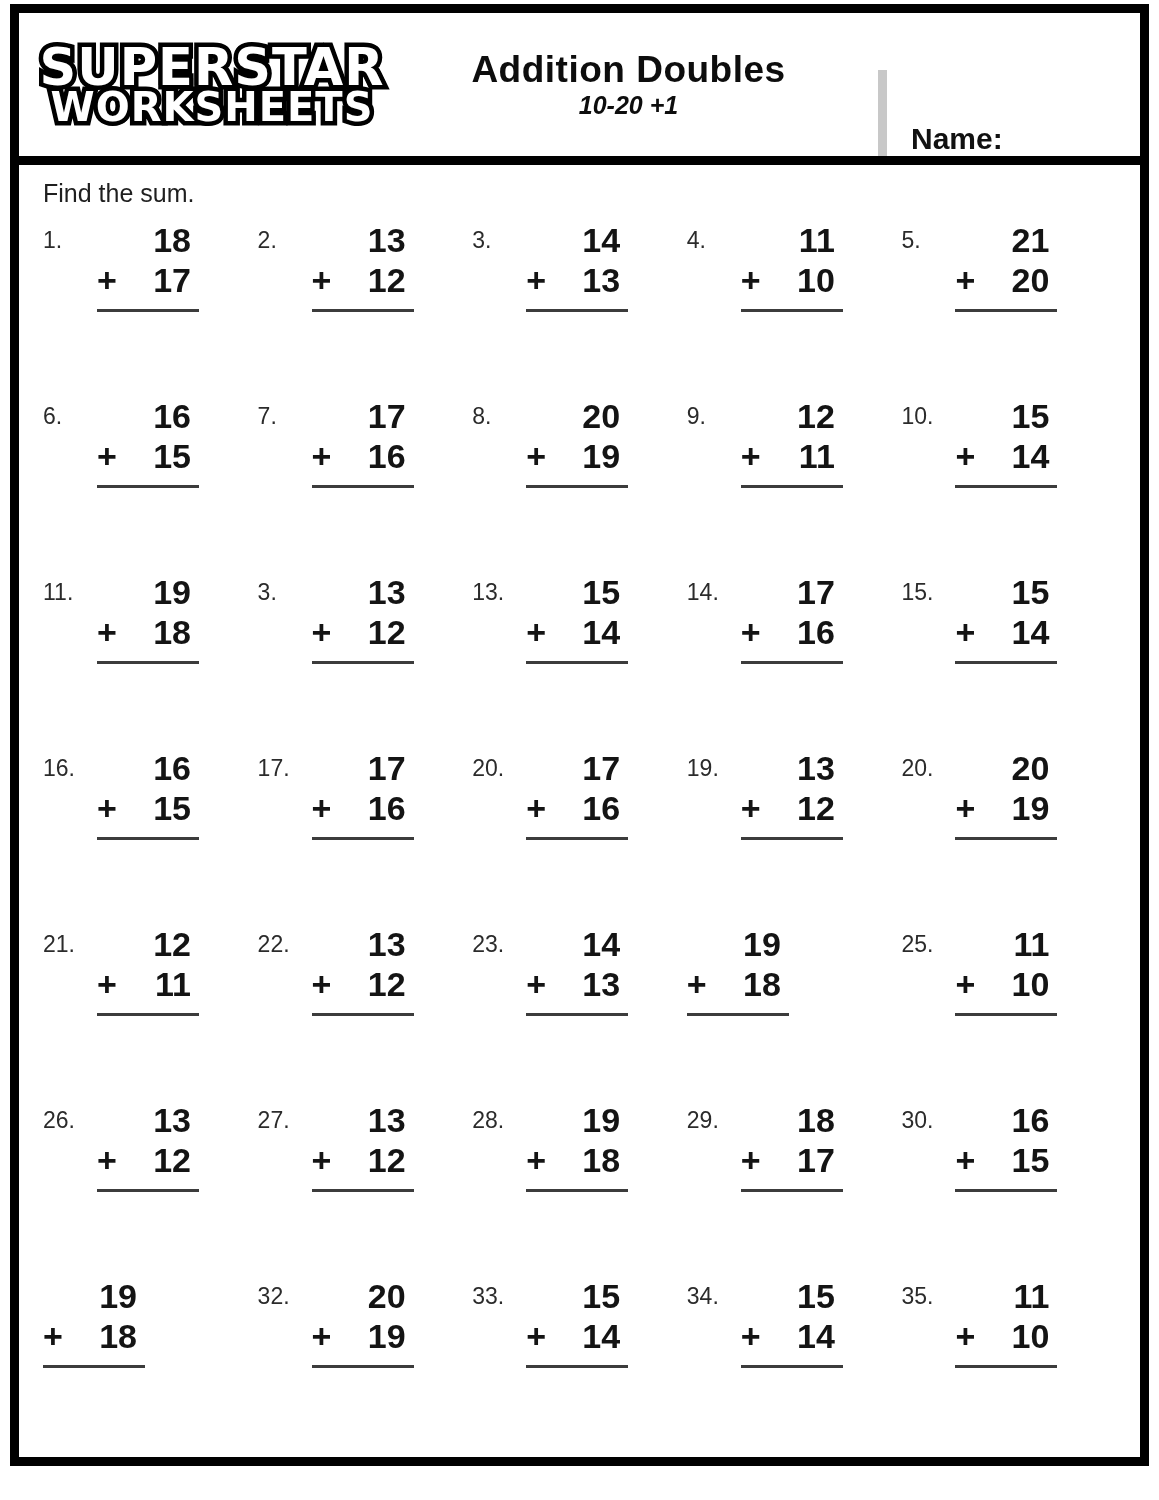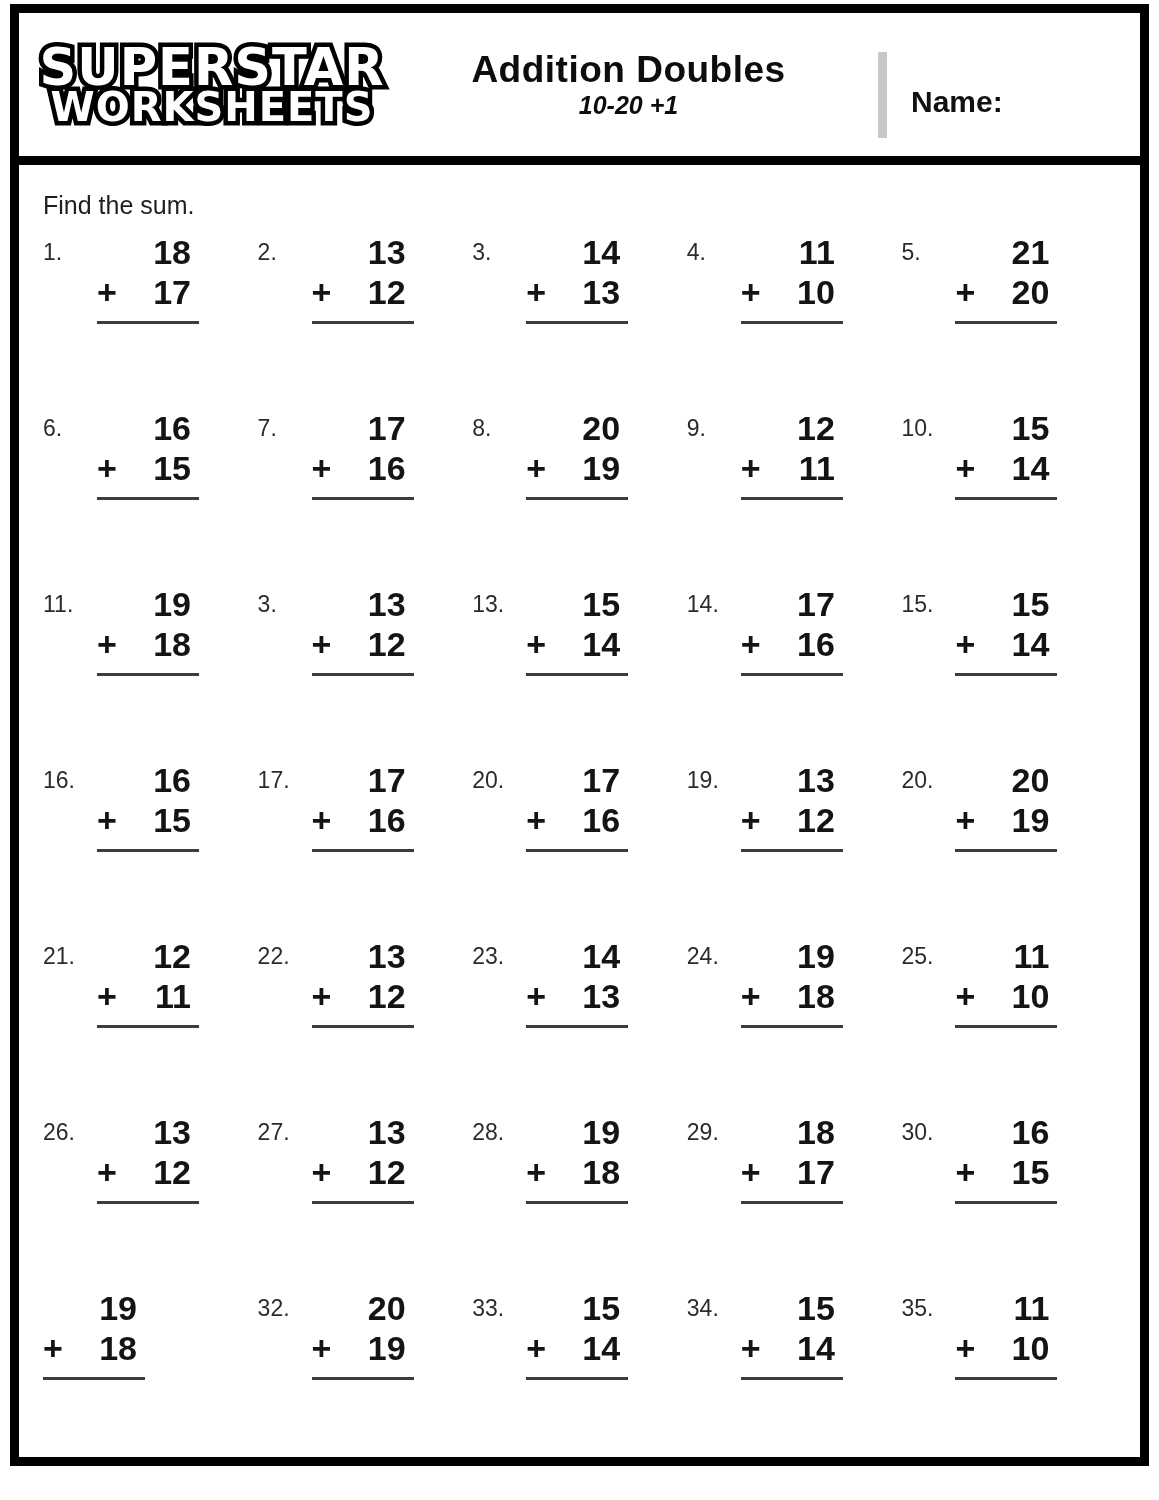--- a/index.html
+++ b/index.html
@@ -48,38 +48,38 @@
     text-align: center;
     color: #0d0d0d;
     line-height: 1.15;
     padding-right: 10px;
   }
   .title1 { font-size: 37px; font-weight: 700; letter-spacing: 0.5px; }
   .title2 { font-size: 25px; font-weight: 700; font-style: italic; }
   .nameblock {
     width: 262px;
     display: flex;
-    align-items: center;
+    align-items: flex-end;
     height: 100%;
     padding-top: 20px;
   }
   .name-divider {
     width: 9px; height: 86px;
     background: #c8c8c8;
     margin-right: 24px;
     flex: none;
   }
   .name-label {
     font-size: 30px;
     font-weight: 600;
     color: #111;
     padding-top: 14px;
   }
   
-  .content { padding: 26px 24px 0 24px; }
+  .content { padding: 14px 24px 0 24px; }
   .instruction {
     font-size: 25px;
     color: #1f1f1f;
   }
   .grid {
     margin-top: 14px;
     display: grid;
     grid-template-columns: repeat(5, 1fr);
     grid-auto-rows: 176px;
   }
@@ -409,21 +409,20 @@
       <div class="top-op">14</div>
       <div class="bot-row">
         <span>+</span>
         <span>13</span>
       </div>
       <div class="answer-line"></div>
     </div>
   </div>
 
   <div class="problem">
-    <span class="pnum">24.</span>
     <div class="stack">
       <div class="top-op">19</div>
       <div class="bot-row">
         <span>+</span>
         <span>18</span>
       </div>
       <div class="answer-line"></div>
     </div>
   </div>
 

